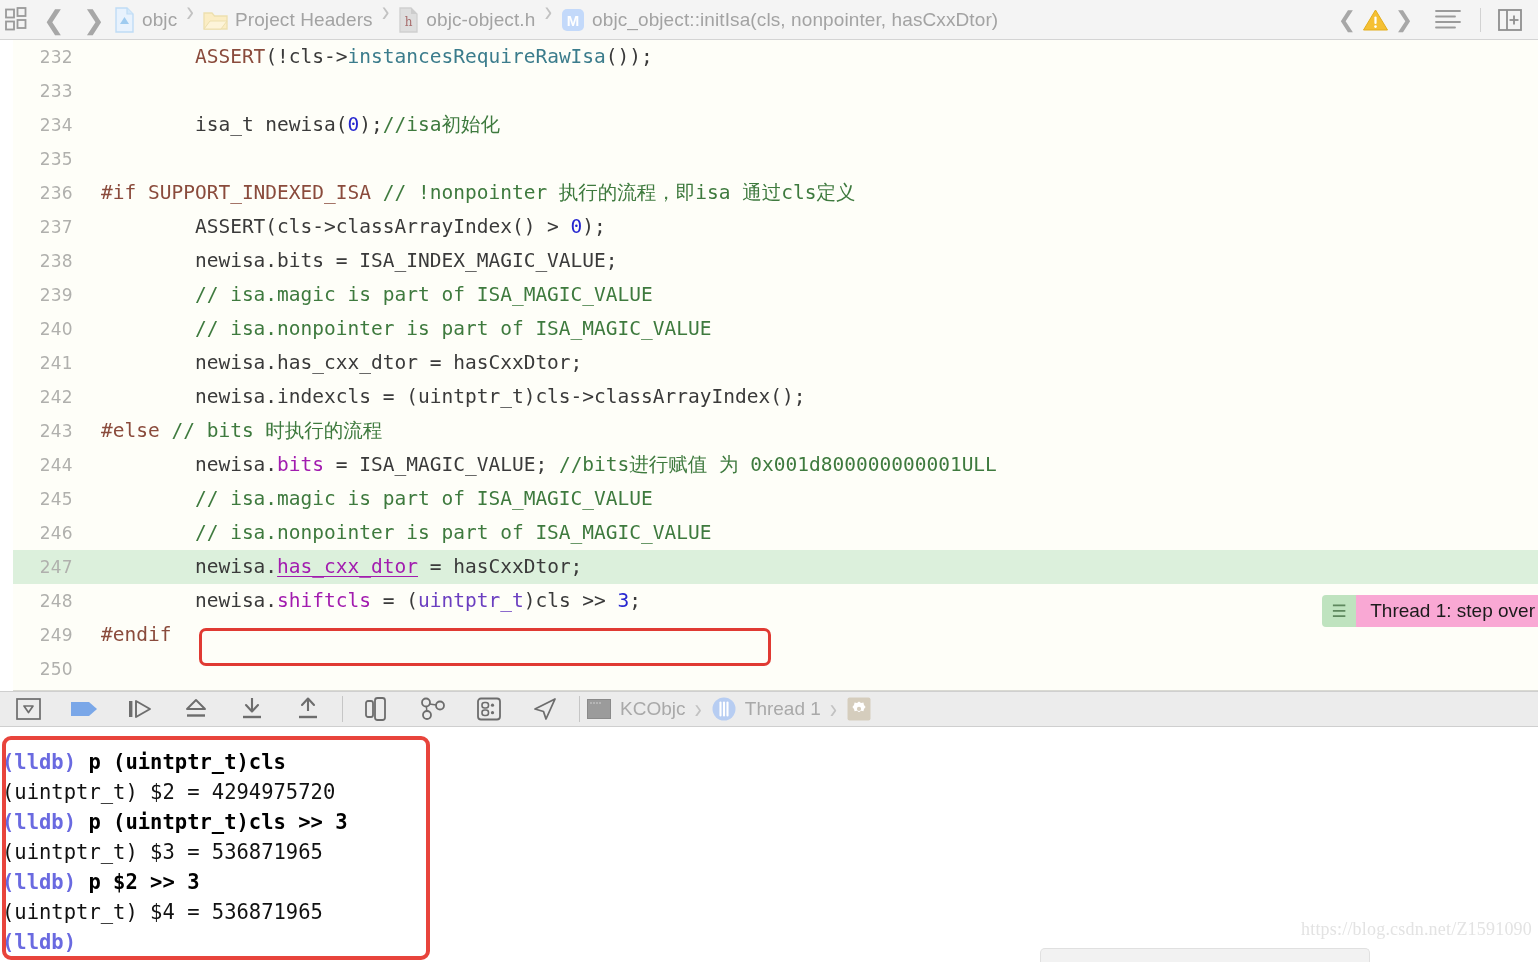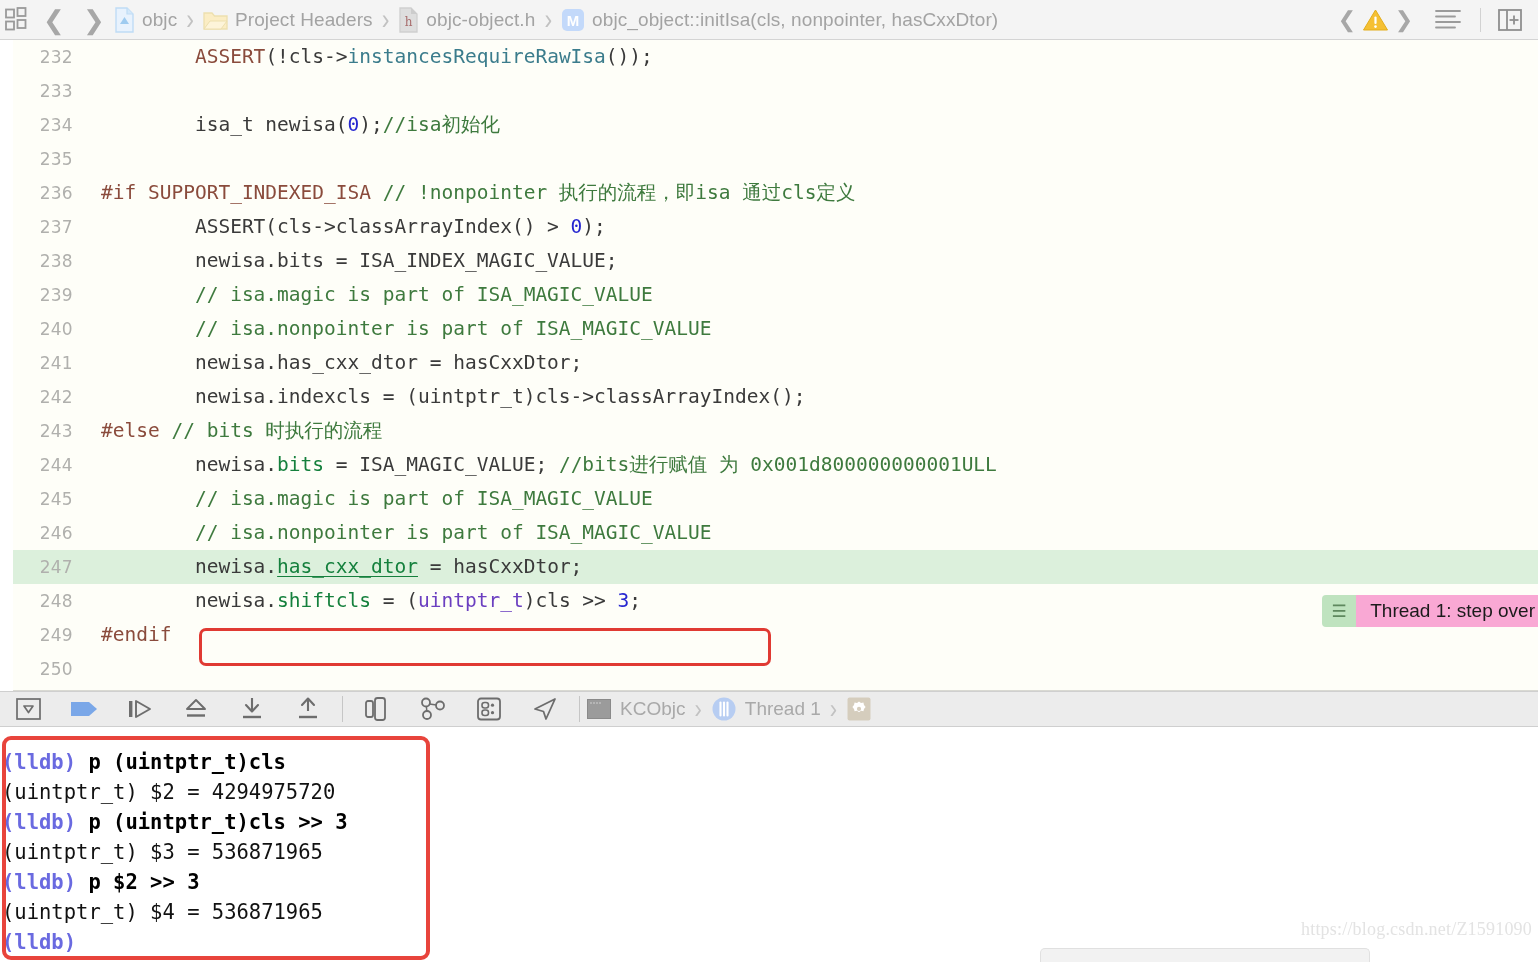--- a/index.html
+++ b/index.html
@@ -12,21 +12,21 @@
   #app { position: relative; width: 1538px; height: 962px; }
 
   
   .topbar {
     position: absolute; left: 0; top: 0; width: 1538px; height: 40px;
     background: #f4f4f4;
     border-bottom: 1px solid #d4d4d4;
     display: flex; align-items: center;
   }
   .tb-left { display: flex; align-items: center; flex: 0 0 auto; }
-  .tb-crumbs { display: flex; align-items: center; flex: 1 1 auto; min-width: 0; overflow: hidden; }
+  .tb-crumbs { display: flex; align-items: flex-start; flex: 1 1 auto; min-width: 0; overflow: hidden; }
   .tb-right { display: flex; align-items: center; flex: 0 0 auto; padding-right: 8px; }
 
   .related-icon { width: 34px; height: 40px; display: flex; align-items: center; justify-content: center; }
   .navarrow {
     width: 40px; height: 40px; display: flex; align-items: center; justify-content: center;
     color: #a7a7a7; font-size: 26px; line-height: 1; font-weight: 300;
   }
   .navarrow.sm { width: 30px; font-size: 22px; }
 
   .crumb { display: flex; align-items: center; height: 40px; white-space: nowrap; }
@@ -65,21 +65,21 @@
     color: #b0b0ad; font-size: 17px; font-family: "DejaVu Sans", sans-serif;
     letter-spacing: .3px;
   }
   .ltext { position: absolute; left: 88px; top: 0; color: #3a3a3a; }
 
   
   .c-comment   { color: #3e7a3e; }
   .c-macro     { color: #8a4b3c; }
   .c-pre       { color: #8a4b3c; }
   .c-num       { color: #2727d0; }
-  .c-member    { color: #15803d; }
+  .c-member    { color: #a21caf; }
   .c-type      { color: #6b3fc0; }
   .c-func      { color: #3b7c8c; }
   .c-plain     { color: #3a3a3a; }
   .u-underline { text-decoration: underline; text-underline-offset: 3px; }
 
   
   .redbox {
     position: absolute; left: 186px; top: 588px; width: 572px; height: 38px;
     border: 3.5px solid #e03a33; border-radius: 7px; pointer-events: none;
   }

